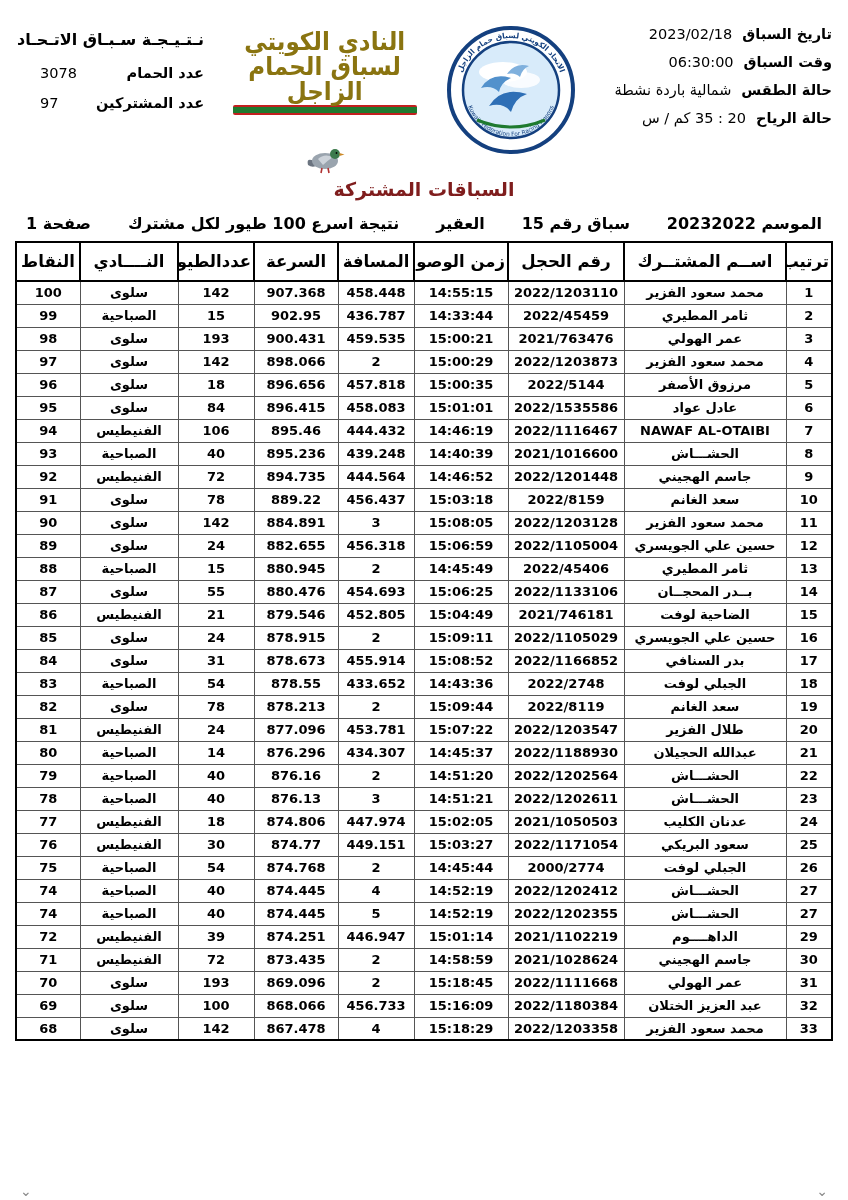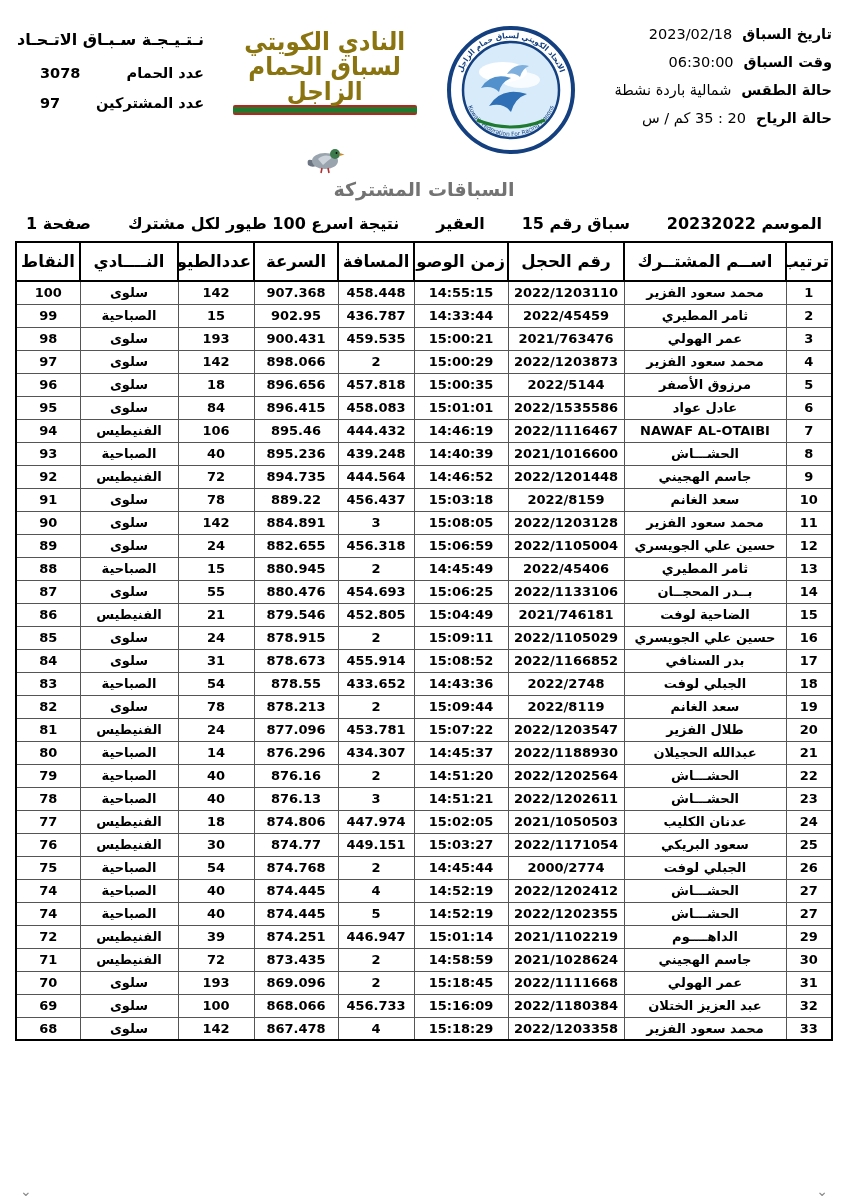--- a/index.html
+++ b/index.html
@@ -38,24 +38,24 @@
     direction: ltr; color: #e7c41c; font-weight: bold; font-size: 14px;
     font-family: "DejaVu Serif", serif; letter-spacing: .4px;
     text-shadow: 1px 1px 0 #c00000, -1px -1px 0 #c00000, 1px -1px 0 #c00000, -1px 1px 0 #c00000;
   }
   .club-logo .pigeon { position: absolute; bottom: -4px; left: 50%; transform: translateX(-50%); }
 
   .fedres { width: 188px; padding-top: 8px; }
   .fedres .fr-title { font-weight: bold; font-size: 16px; margin-bottom: 16px; white-space: nowrap; letter-spacing: .5px; }
   .fr-row { display: flex; justify-content: space-between; align-items: baseline; font-size: 14.5px; margin-bottom: 14px; padding-left: 24px; }
   .fr-row .lbl { font-weight: bold; }
-  .fr-row .val { font-weight: bold; }
+  .fr-row .val { font-weight: normal; }
 
   
-  .race-title { text-align: center; color: #737373; font-weight: bold; font-size: 19px; margin-top: 8px; }
+  .race-title { text-align: center; color: #7f1d1d; font-weight: bold; font-size: 19px; margin-top: 8px; }
   .season {
     display: flex; justify-content: space-between; align-items: baseline;
     padding: 0 26px; margin: 14px 0 8px 0;
     font-weight: bold; font-size: 16px;
   }
 
   
   table.results {
     width: 816px; margin: 0 auto; border-collapse: collapse; table-layout: fixed;
     border: 2px solid #000;

